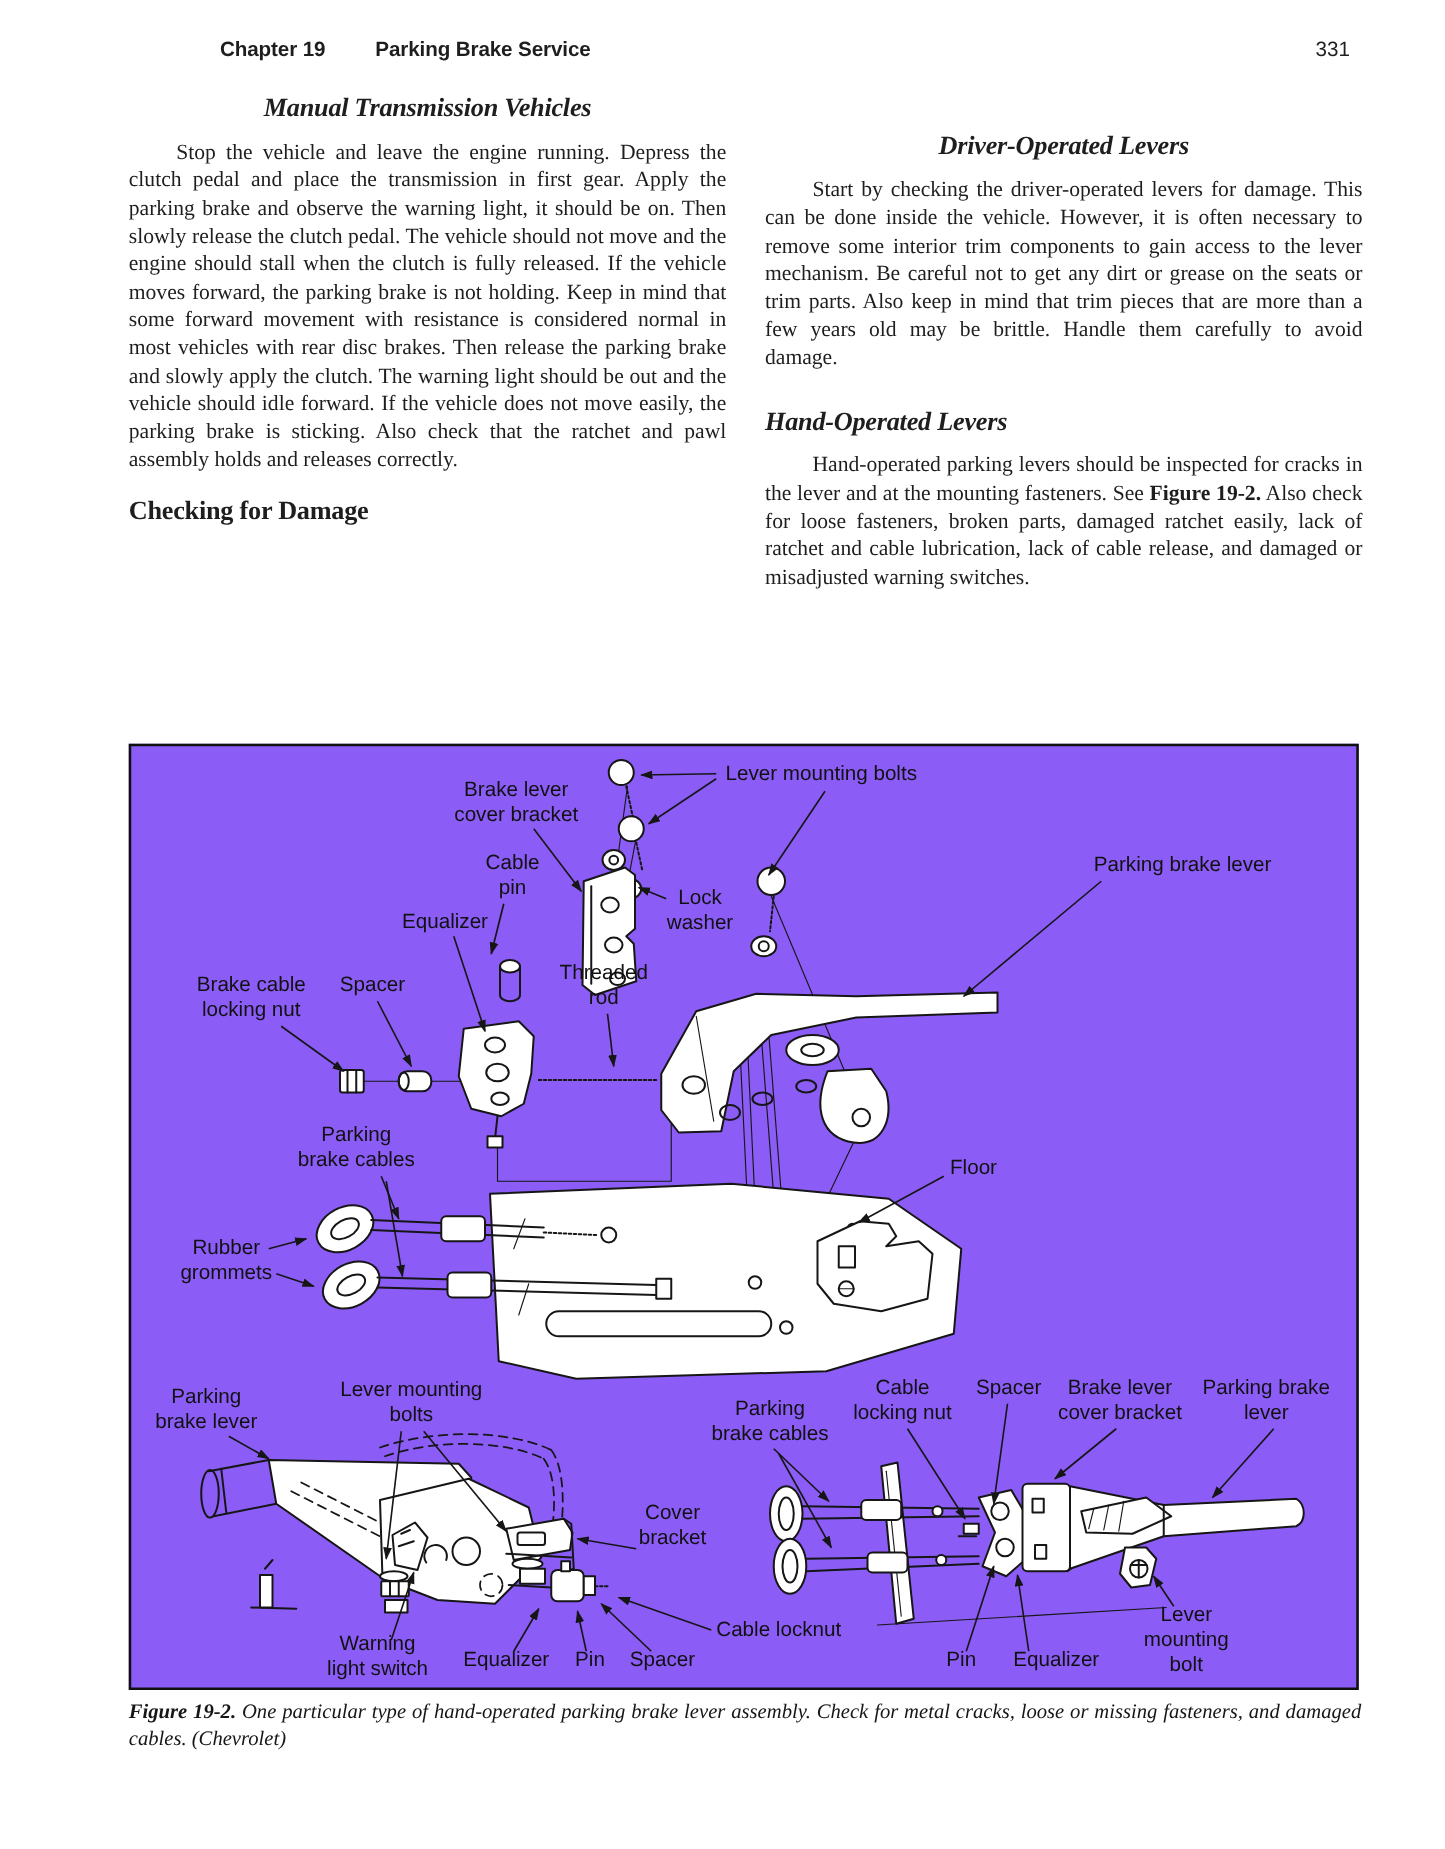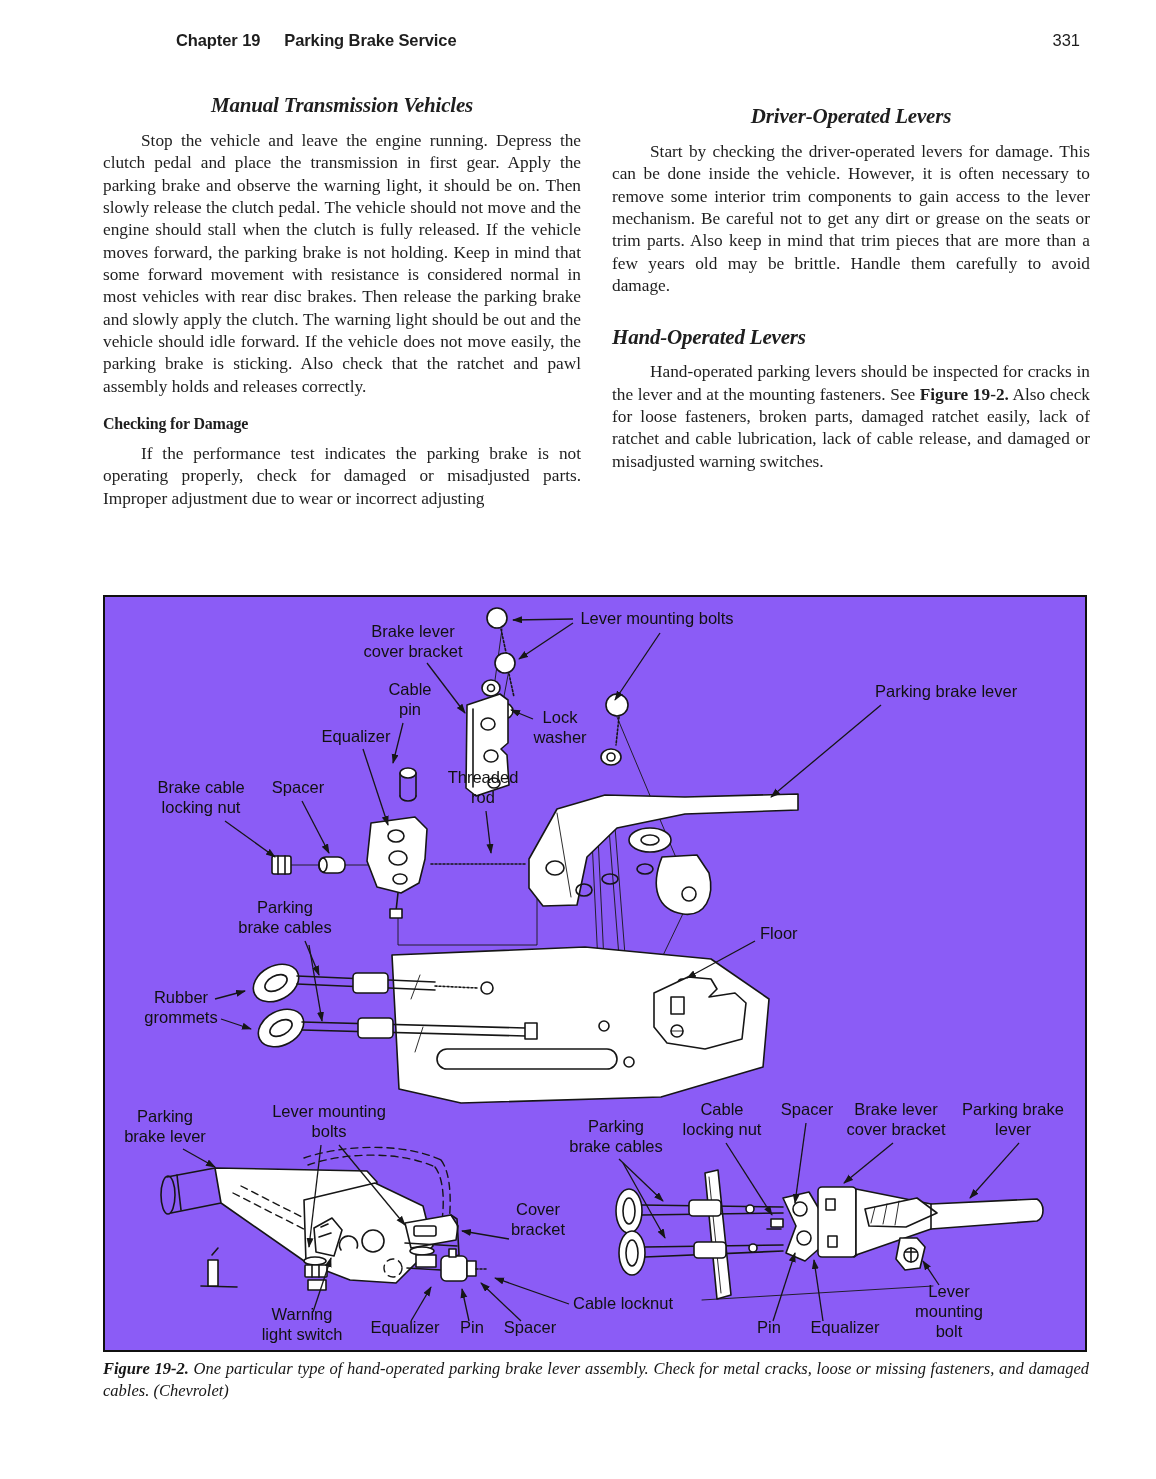--- a/index.html
+++ b/index.html
@@ -1,30 +1,30 @@
 <!DOCTYPE html>
 <html><head>
 <meta charset="utf-8">
 <style>
   html,body{margin:0;padding:0;background:#fff;}
   body{width:1156px;height:1479px;position:relative;color:#1e1e1e;
        font-family:"Liberation Serif",serif;}
   .hdr-left{position:absolute;left:176px;top:31px;font-family:"Liberation Sans",sans-serif;
        font-weight:bold;font-size:16.5px;letter-spacing:-.1px;}
-  .hdr-left .chap{margin-right:24px;}
+  .hdr-left .chap{margin-right:40px;}
   .hdr-page{position:absolute;right:76px;top:31px;font-family:"Liberation Sans",sans-serif;
        font-weight:normal;font-size:16.5px;}
   .col{position:absolute;top:74px;width:478px;}
-  .col-left{left:103px;margin-top:19px;}
+  .col-left{left:103px;}
   .col-right{left:612px;}
   .subhead-center{margin:0 0 12px 0;text-align:center;font-size:21px;font-weight:bold;
        font-style:italic;letter-spacing:-.2px;}
   .subhead-left{margin:28px 0 11px 0;text-align:left;font-size:21px;font-weight:bold;
        font-style:italic;letter-spacing:-.2px;}
-  .section-head{margin:17px 0 10px 0;font-size:16px;font-weight:bold;letter-spacing:-.2px;}
+  .section-head{margin:17px 0 10px 0;font-size:21px;font-weight:bold;letter-spacing:-.2px;}
   p.body{margin:0;font-size:17.3px;line-height:22.35px;text-align:justify;}
   p.body.indent{text-indent:38px;}
   .figref{font-weight:bold;font-style:normal;}
   .figure-box{position:absolute;left:103px;top:595px;width:984px;height:757px;
        border:2px solid #101010;box-sizing:border-box;background:#8b5cf6;}
   .figure-box svg{display:block;width:100%;height:100%;}
   .caption{position:absolute;left:103px;top:1358px;width:986px;
        font-family:Liberation Serif, serif;font-size:16.5px;line-height:21.5px;
        font-style:italic;text-align:justify;color:#161616;}
   .caption .cap-label{font-style:italic;font-weight:bold;}
@@ -44,21 +44,20 @@
 
 <div class="hdr-left">
   <span class="chap">Chapter 19</span><span>Parking Brake Service</span>
 </div>
 <div class="hdr-page">331</div>
 
 <div class="col col-left">
   <h3 class="subhead-center">Manual Transmission Vehicles</h3>
   <p class="body indent">Stop the vehicle and leave the engine running. Depress the clutch pedal and place the transmission in first gear. Apply the parking brake and observe the warning light, it should be on. Then slowly release the clutch pedal. The vehicle should not move and the engine should stall when the clutch is fully released. If the vehicle moves forward, the parking brake is not holding. Keep in mind that some forward movement with resistance is considered normal in most vehicles with rear disc brakes. Then release the parking brake and slowly apply the clutch. The warning light should be out and the vehicle should idle forward. If the vehicle does not move easily, the parking brake is sticking. Also check that the ratchet and pawl assembly holds and releases correctly.</p>
   <h2 class="section-head">Checking for Damage</h2>
-  <p class="body indent">If the performance test indicates the parking brake is not operating properly, check for damaged or misadjusted parts. Improper adjustment due to wear or incorrect adjusting</p>
 </div>
 
 <div class="col col-right">
   <h3 class="subhead-center" style="margin-top:30px;">Driver-Operated Levers</h3>
   <p class="body indent">Start by checking the driver-operated levers for damage. This can be done inside the vehicle. However, it is often necessary to remove some interior trim components to gain access to the lever mechanism. Be careful not to get any dirt or grease on the seats or trim parts. Also keep in mind that trim pieces that are more than a few years old may be brittle. Handle them carefully to avoid damage.</p>
   <h3 class="subhead-left">Hand-Operated Levers</h3>
   <p class="body indent"><span>Hand-operated parking levers should be inspected for cracks in the lever and at the mounting fasteners. See </span><span class="figref">Figure 19-2.</span><span> Also check for loose fasteners, broken parts, damaged ratchet easily, lack of ratchet and cable lubrication, lack of cable release, and damaged or misadjusted warning switches.</span></p>
 </div>
 
 <div class="figure-box">

